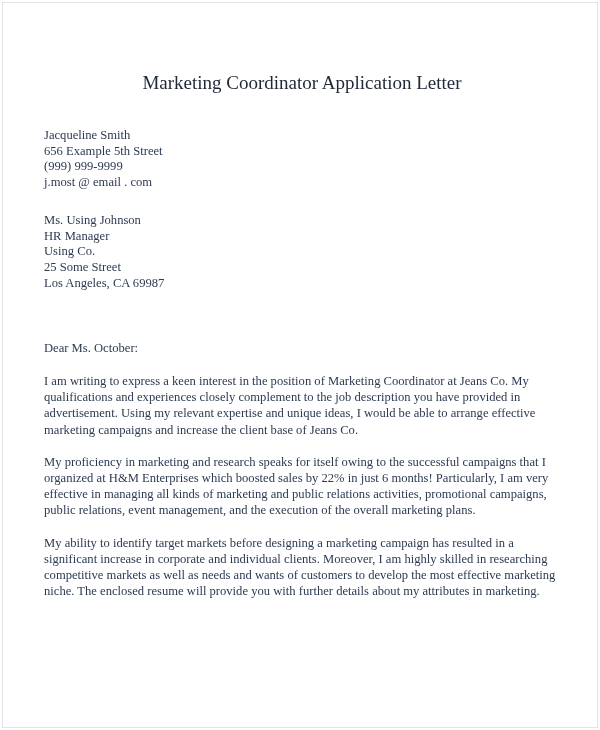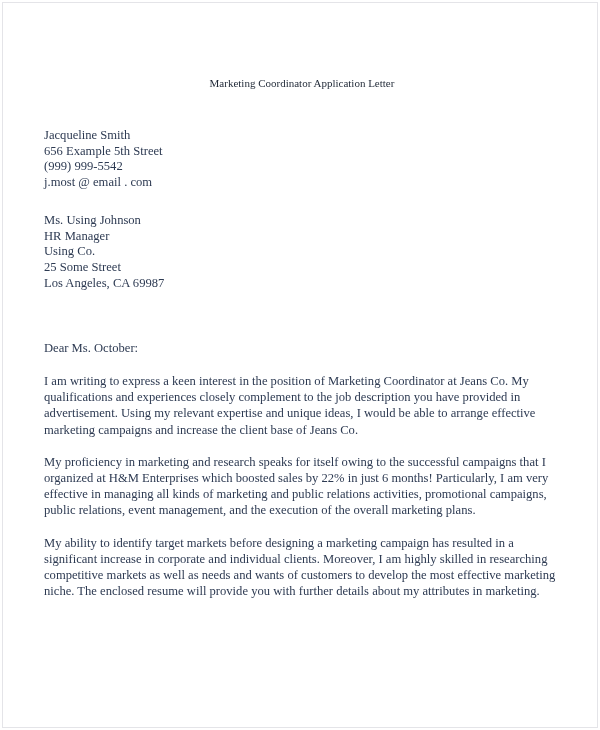--- a/index.html
+++ b/index.html
@@ -18,21 +18,21 @@
   }
   .content {
     position: absolute;
     left: 44px; right: 40px; top: 0;
     color: #2d3a52;
     font-size: 12.6px;
     line-height: 16.2px;
   }
   .title {
     margin: 72px 0 0 0;
-    font-size: 11px;
+    font-size: 19px;
     line-height: 22px;
     font-weight: 400;
     text-align: center;
     color: #1f2836;
   }
   .addr-block { margin-top: 34px; }
   .addr-block .line { line-height: 15.7px; }
   .date-line { margin-top: 16px; line-height: 15.7px; }
   .recipient-block { margin-top: 22px; }
   .salutation { margin-top: 50px; line-height: 15.7px; }
@@ -44,21 +44,21 @@
 
 <div class="page-border"></div>
 
 <div class="content">
 
   <h1 class="title">Marketing Coordinator Application Letter</h1>
 
   <div class="addr-block">
     <div class="line">Jacqueline Smith</div>
     <div class="line">656 Example 5th Street</div>
-    <div class="line">(999) 999-5542</div>
+    <div class="line">(999) 999-9999</div>
     <div class="line">j.most @ email . com</div>
   </div>
 
 
   <div class="addr-block recipient-block">
     <div class="line">Ms. Using Johnson</div>
     <div class="line">HR Manager</div>
     <div class="line">Using Co.</div>
     <div class="line">25 Some Street</div>
     <div class="line">Los Angeles, CA 69987</div>

